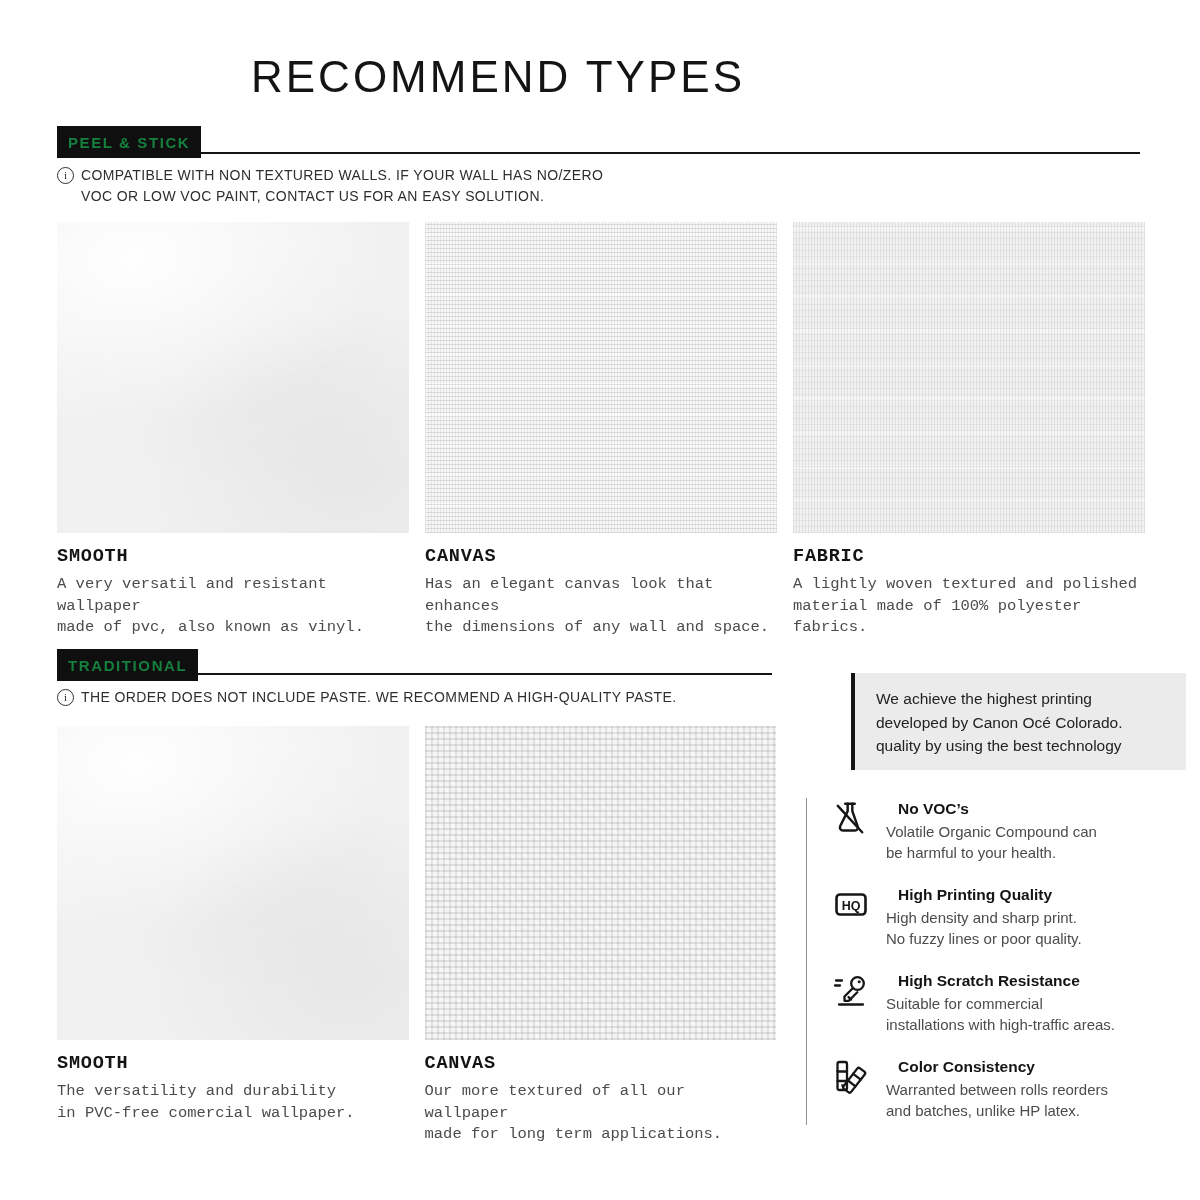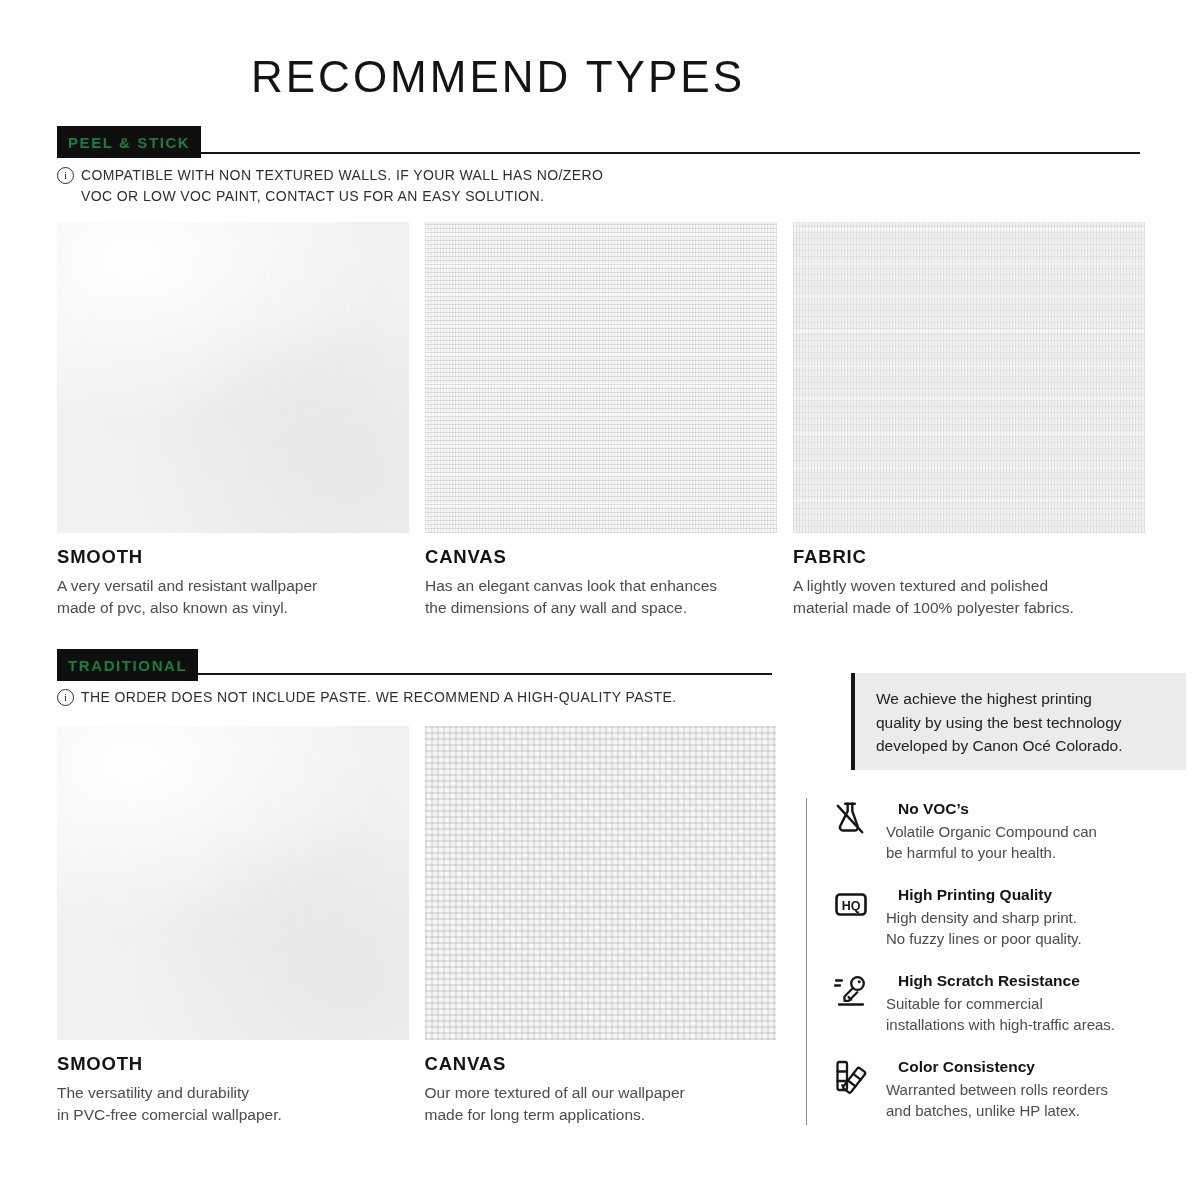--- a/index.html
+++ b/index.html
@@ -28,21 +28,21 @@
   .note-1{top:165px;}
   .note-2{top:687px;}
   .info-i{
     flex:none;width:15px;height:15px;margin-top:2px;border:1.4px solid #2e2e2e;border-radius:50%;
     display:flex;align-items:center;justify-content:center;
     font-family:"Liberation Serif", serif;font-size:11px;line-height:1;font-weight:400;
   }
   .note-text{font-size:14px;line-height:21px;letter-spacing:0.4px;}
   .ln{display:block;}
   
-  .row{position:absolute;display:flex;gap:16px;}
+  .row{position:absolute;display:flex;gap:16px;font-family:Liberation Mono, monospace;}
   .row-1{left:57px;top:222px;width:1088px;}
   .row-2{left:57px;top:726px;width:719px;}
   .card{flex:1;min-width:0;}
   .swatch{width:100%;}
   .row-1 .swatch{height:311px;}
   .row-2 .swatch{height:314px;}
   .card-title{margin:13px 0 7px;font-size:18.5px;font-weight:700;letter-spacing:0.8px;color:#141414;}
   .card-desc{margin:0;font-size:15.5px;line-height:21.5px;color:#4c4c4c;}
   
   .tx-smooth{
@@ -160,22 +160,22 @@
       <p class="card-desc">
         <span class="ln">Our more textured of all our wallpaper</span>
         <span class="ln">made for long term applications.</span>
       </p>
     </div>
   </div>
 
   <div class="quote-box">
     <span class="quote-text">
       <span class="ln">We achieve the highest printing</span>
+      <span class="ln">developed by Canon Océ Colorado.</span>
       <span class="ln">quality by using the best technology</span>
-      <span class="ln">developed by Canon Océ Colorado.</span>
     </span>
   </div>
 
   <div class="features">
 
     <div class="feature">
       <span class="f-icon">
         <svg class="ico" width="34" height="36" viewBox="0 0 32 34">
           <path d="M11.5 3.5h9"></path>
           <path d="M13.8 3.5v7L6.8 24.6a2.9 2.9 0 0 0 2.6 4.2h11.2a2.9 2.9 0 0 0 2.6-4.2L18.2 10.5v-7"></path>

